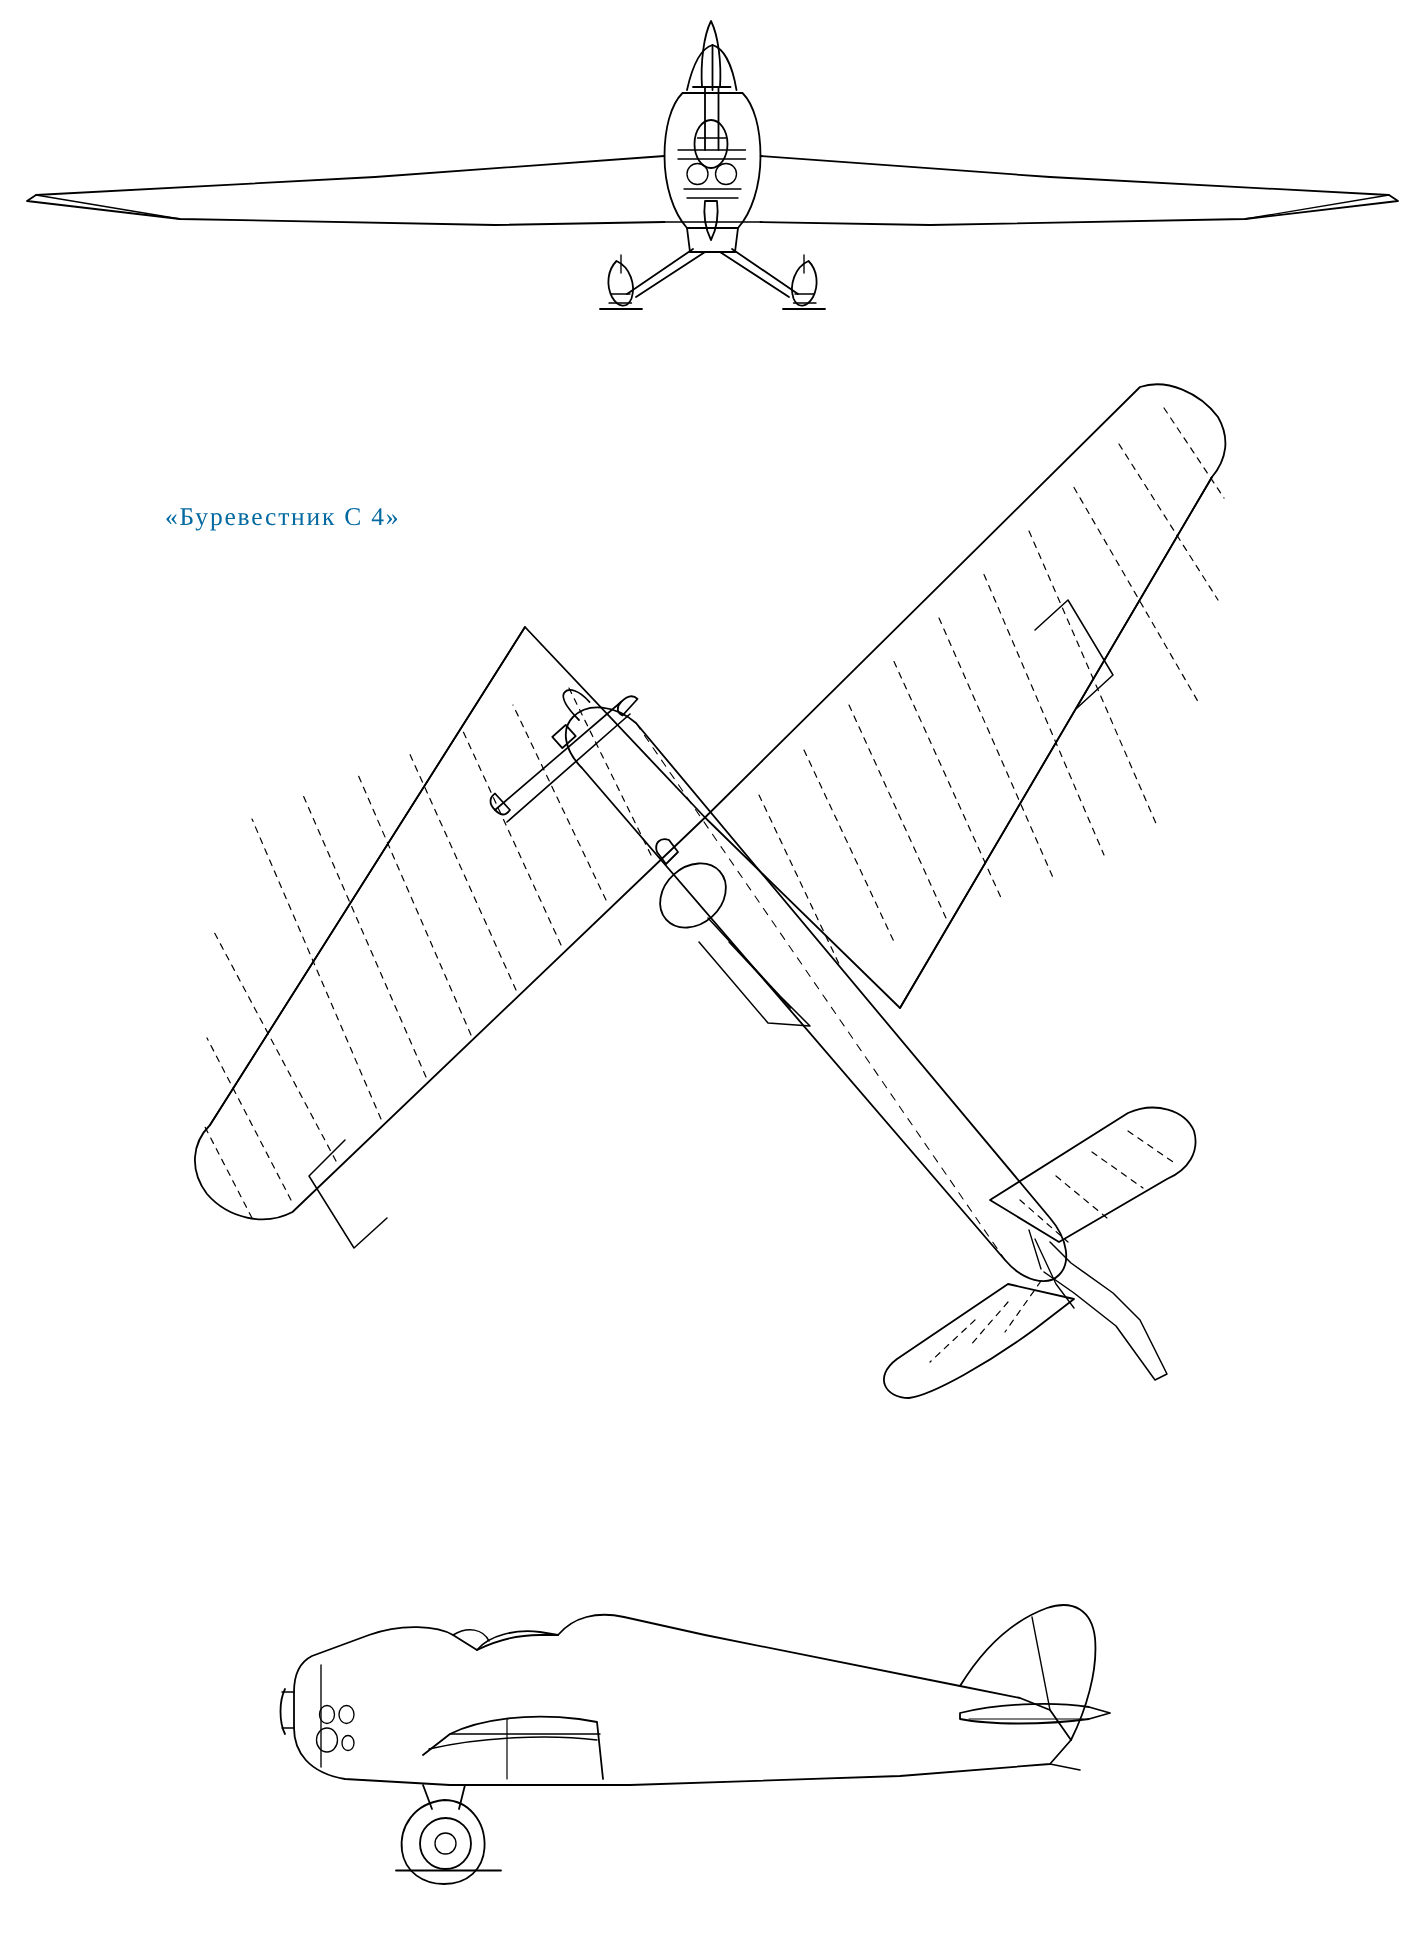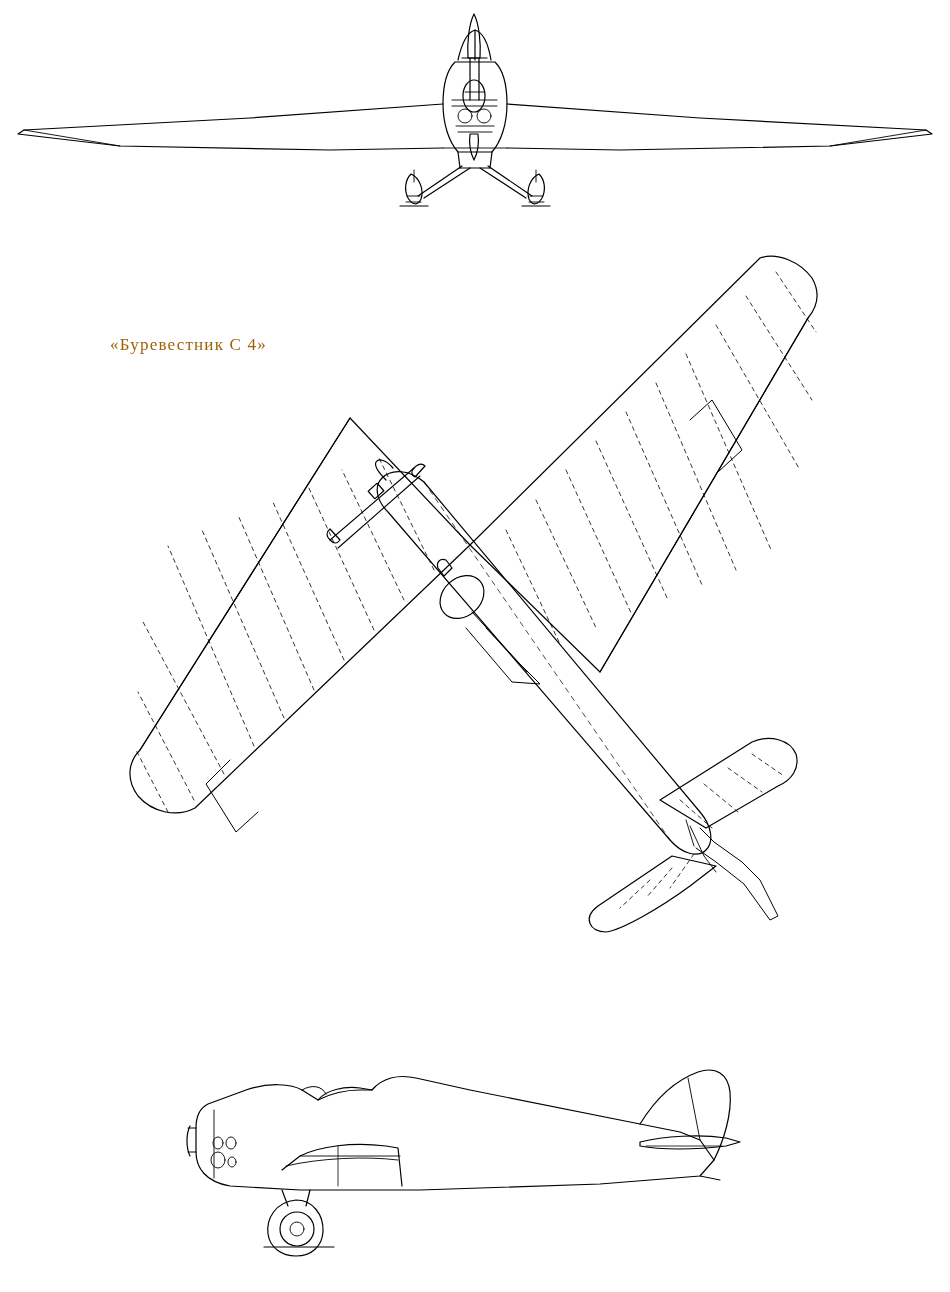--- a/index.html
+++ b/index.html
@@ -27,21 +27,21 @@
     width: 950px;
     height: 1292px;
   }
   .caption {
     position: absolute;
     left: 110px;
     top: 335px;
     font-family: "Liberation Serif", serif;
     font-size: 17px;
     letter-spacing: 1.2px;
-    color: #a16207;
+    color: #0369a1;
     white-space: nowrap;
   }
 </style>
 </head>
 <body>
 
 <div id="sheet">
 
   <svg id="drawing" viewBox="0 0 950 1292" fill="none" stroke="#000000" stroke-width="1.2" stroke-linejoin="round" stroke-linecap="round">
 

